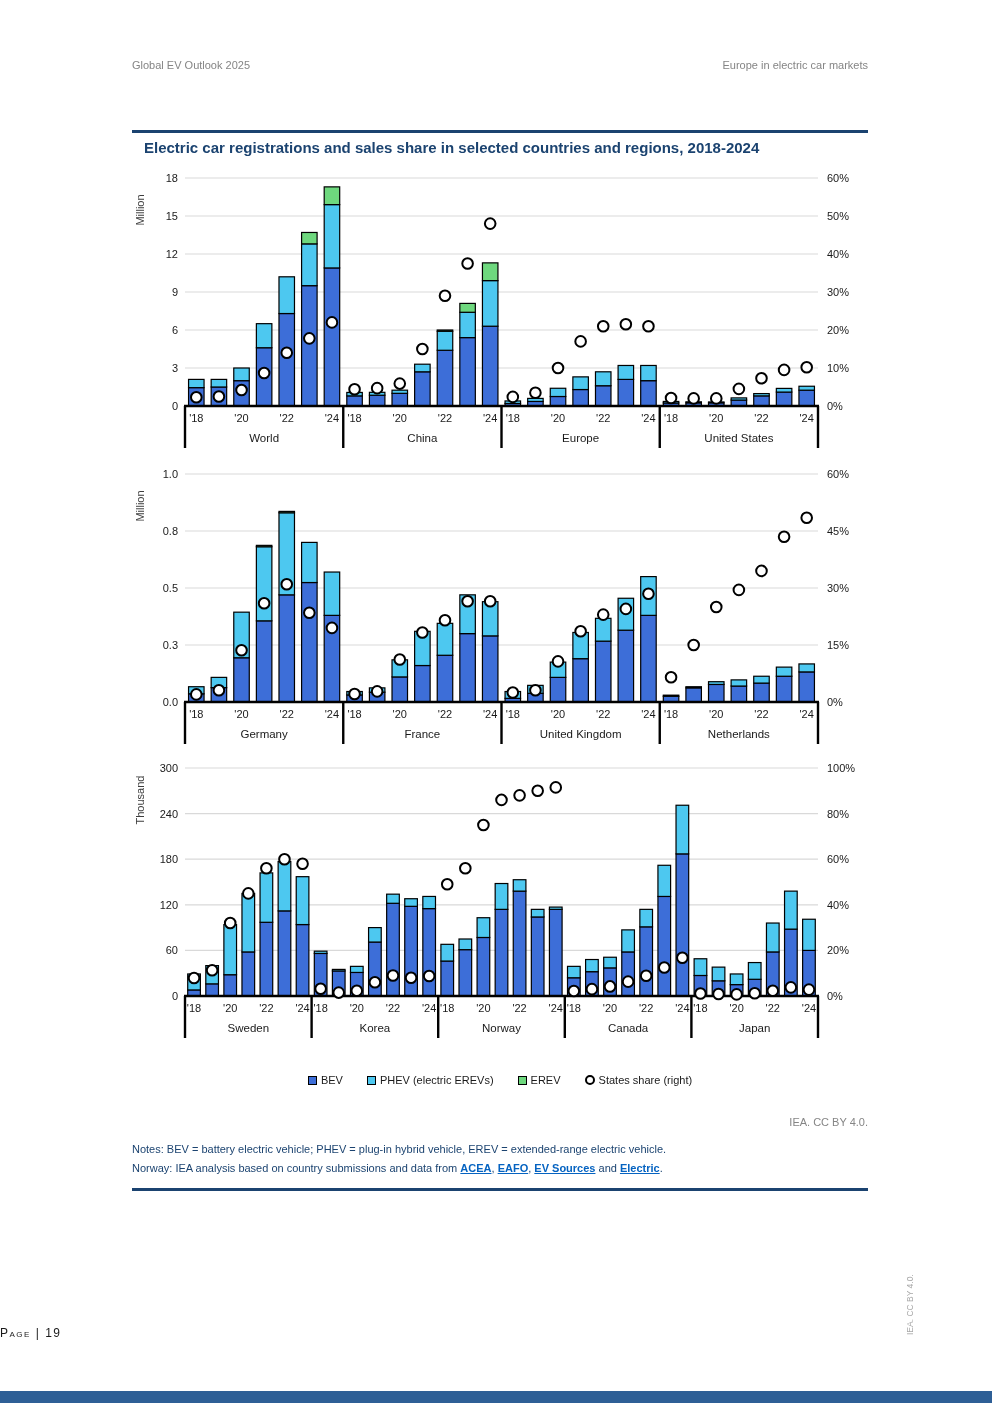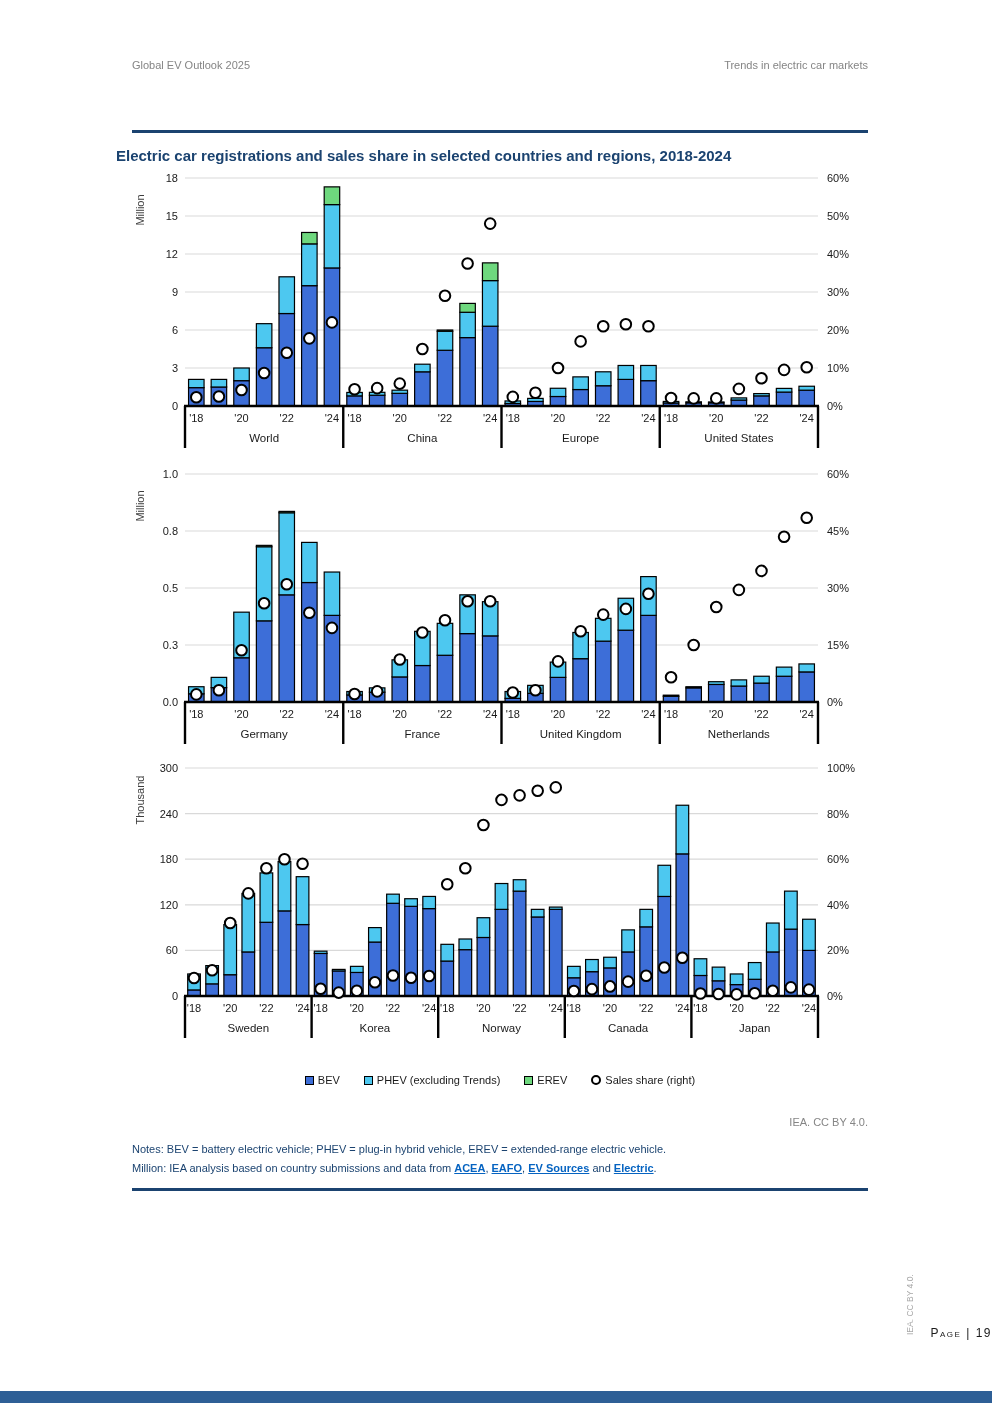--- a/index.html
+++ b/index.html
@@ -2,46 +2,46 @@
 <html style="--navy: #1b4370; --link: #0563c1;"><head>
 <meta charset="utf-8">
 <style>
   html,body{margin:0;padding:0;background:#fff;}
   body{width:992px;height:1403px;position:relative;overflow:hidden;
        font-family:"Liberation Sans",sans-serif;color:#1a1a1a;}
   .abs{position:absolute;}
   .header-left{left:132px;top:59px;font-size:11px;color:#858585;text-align:right;}
   .header-right{right:124px;top:59px;font-size:11px;color:#858585;}
   .title-rule{left:132px;top:130px;width:736px;height:3px;background:var(--navy);}
-  .fig-title{left:116px;top:139px;width:760px;font-size:15px;font-weight:bold;color:var(--navy);margin-top:8px;}
+  .fig-title{left:144px;top:139px;width:760px;font-size:15px;font-weight:bold;color:var(--navy);}
   .chart{left:132px;width:736px;height:292px;}
   #chart1{top:164px;} #chart2{top:460px;} #chart3{top:754px;height:298px;}
   svg text{font-family:"Liberation Sans",sans-serif;}
   .legend{left:132px;top:1074px;width:736px;display:flex;justify-content:center;gap:24px;
           align-items:center;font-size:11px;color:#1a1a1a;}
   .legend .li{display:flex;align-items:center;gap:4px;}
   .sw{width:9px;height:9px;border:1.5px solid #000;display:inline-block;box-sizing:border-box;}
   .sw-dot{width:10px;height:10px;border:2px solid #000;border-radius:50%;background:#fff;
           display:inline-block;box-sizing:border-box;}
   .credit{right:124px;top:1116px;font-size:11px;color:#858585;}
   .notes{left:132px;top:1141px;width:736px;font-size:11px;color:var(--navy);line-height:1.6;}
   .sources{left:132px;top:1160px;width:736px;font-size:11px;color:var(--navy);line-height:1.6;}
   .sources a{color:var(--link);text-decoration:underline;font-weight:bold;}
   .bottom-rule{left:132px;top:1188px;width:736px;height:3px;background:var(--navy);}
   .side-credit{left:905px;top:1335px;transform:rotate(-90deg);transform-origin:0 0;
                font-size:8.5px;color:#a8a8a8;white-space:nowrap;}
-  .page-label{left:0;top:1326px;width:100%;text-align:right;font-size:12px;
+  .page-label{left:0;top:1326px;width:100%;text-align:left;font-size:12px;
               font-variant:small-caps;letter-spacing:1.5px;color:#1a1a1a;}
   .bottom-band{left:0;bottom:0;width:100%;height:12px;background:#2e5f96;}
 </style>
 </head>
 <body>
 
 <div class="abs header-left">Global EV Outlook 2025</div>
-<div class="abs header-right">Trends in electric car markets</div>
+<div class="abs header-right">Europe in electric car markets</div>
 
 <div class="abs title-rule"></div>
 <div class="abs fig-title">Electric car registrations and sales share in selected countries and regions, 2018-2024</div>
 
 <div class="abs chart" id="chart1">
   <svg width="736" height="292">
       <text x="46" y="246" text-anchor="end" style="font-size:11px;fill:#1a1a1a;">0</text>
       <line x1="53" x2="686" y1="204" y2="204" stroke="#d9d9d9" stroke-width="1.2"></line>
       <text x="46" y="208" text-anchor="end" style="font-size:11px;fill:#1a1a1a;">3</text>
       <line x1="53" x2="686" y1="166" y2="166" stroke="#d9d9d9" stroke-width="1.2"></line>
@@ -470,37 +470,37 @@
     </svg>
 </div>
 
 <div class="abs legend">
   <span class="li">
     <span class="sw" id="sw-bev" style="background: rgb(61, 110, 216);"></span>
     <span>BEV</span>
   </span>
   <span class="li">
     <span class="sw" id="sw-phev" style="background: rgb(77, 200, 240);"></span>
-    <span>PHEV (excluding Trends)</span>
+    <span>PHEV (electric EREVs)</span>
   </span>
   <span class="li">
     <span class="sw" id="sw-erev" style="background: rgb(110, 216, 126);"></span>
     <span>EREV</span>
   </span>
   <span class="li">
     <span class="sw-dot"></span>
-    <span>Sales share (right)</span>
+    <span>States share (right)</span>
   </span>
 </div>
 
 <div class="abs credit">IEA. CC BY 4.0.</div>
 
 <div class="abs notes">Notes: BEV = battery electric vehicle; PHEV = plug-in hybrid vehicle, EREV = extended-range electric vehicle.</div>
 
-<div class="abs sources"><span>Million:</span><span> IEA analysis based on country submissions and data from </span><a href="#">ACEA</a><span>, </span><a href="#">EAFO</a><span>, </span><a href="#">EV Sources</a><span> and </span><a href="#">Electric</a><span>.</span></div>
+<div class="abs sources"><span>Norway:</span><span> IEA analysis based on country submissions and data from </span><a href="#">ACEA</a><span>, </span><a href="#">EAFO</a><span>, </span><a href="#">EV Sources</a><span> and </span><a href="#">Electric</a><span>.</span></div>
 
 <div class="abs bottom-rule"></div>
 
 <div class="abs side-credit">IEA. CC BY 4.0.</div>
 
 <div class="abs page-label">Page | 19</div>
 
 <div class="abs bottom-band"></div>
 
 </body></html>

